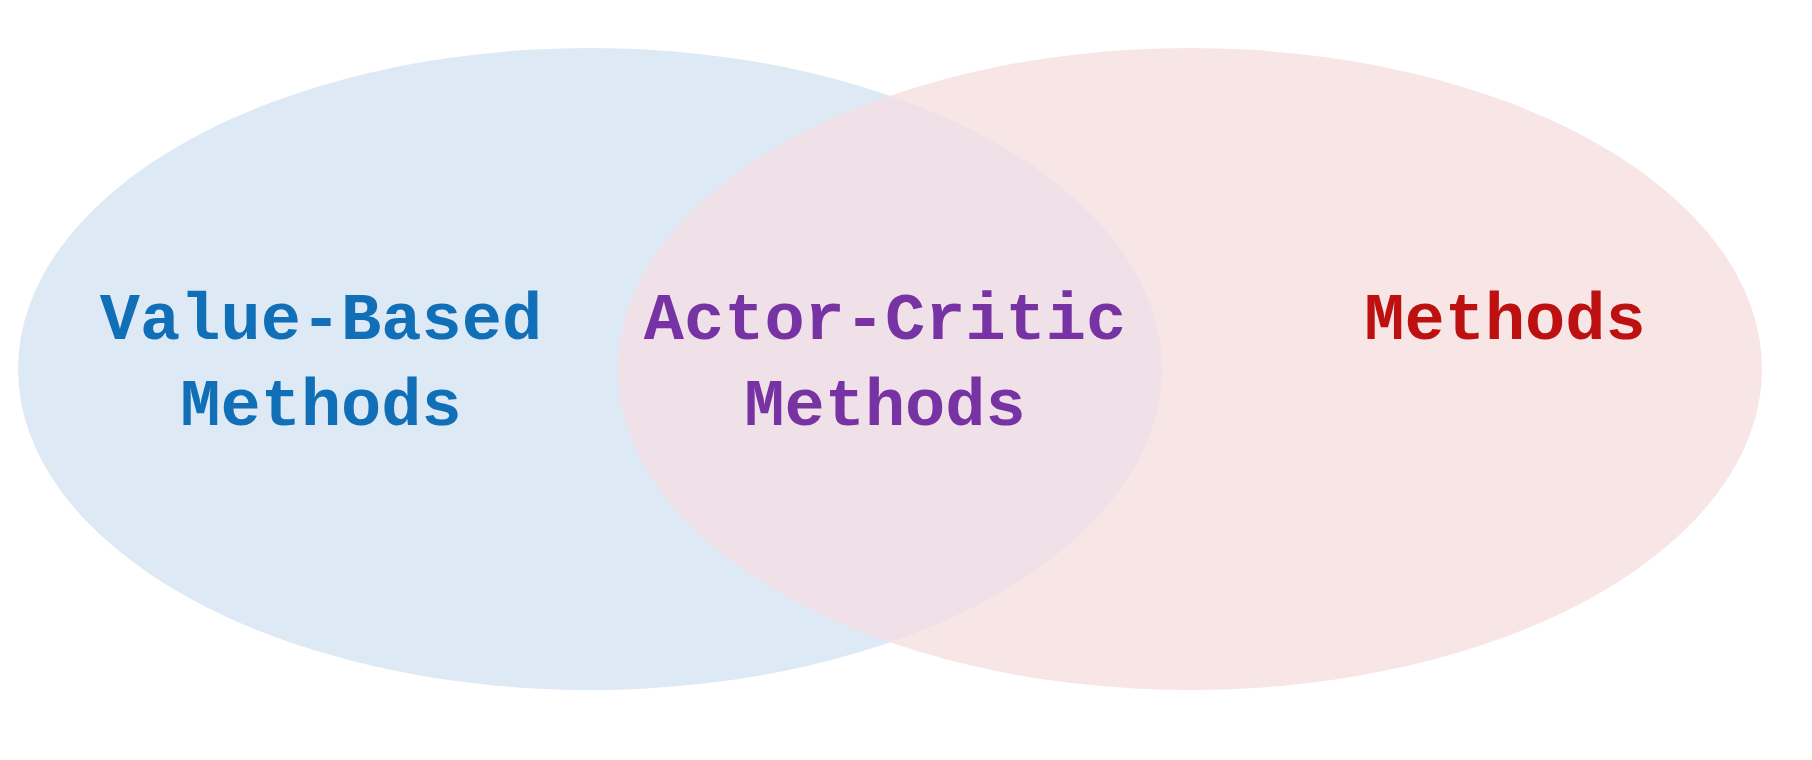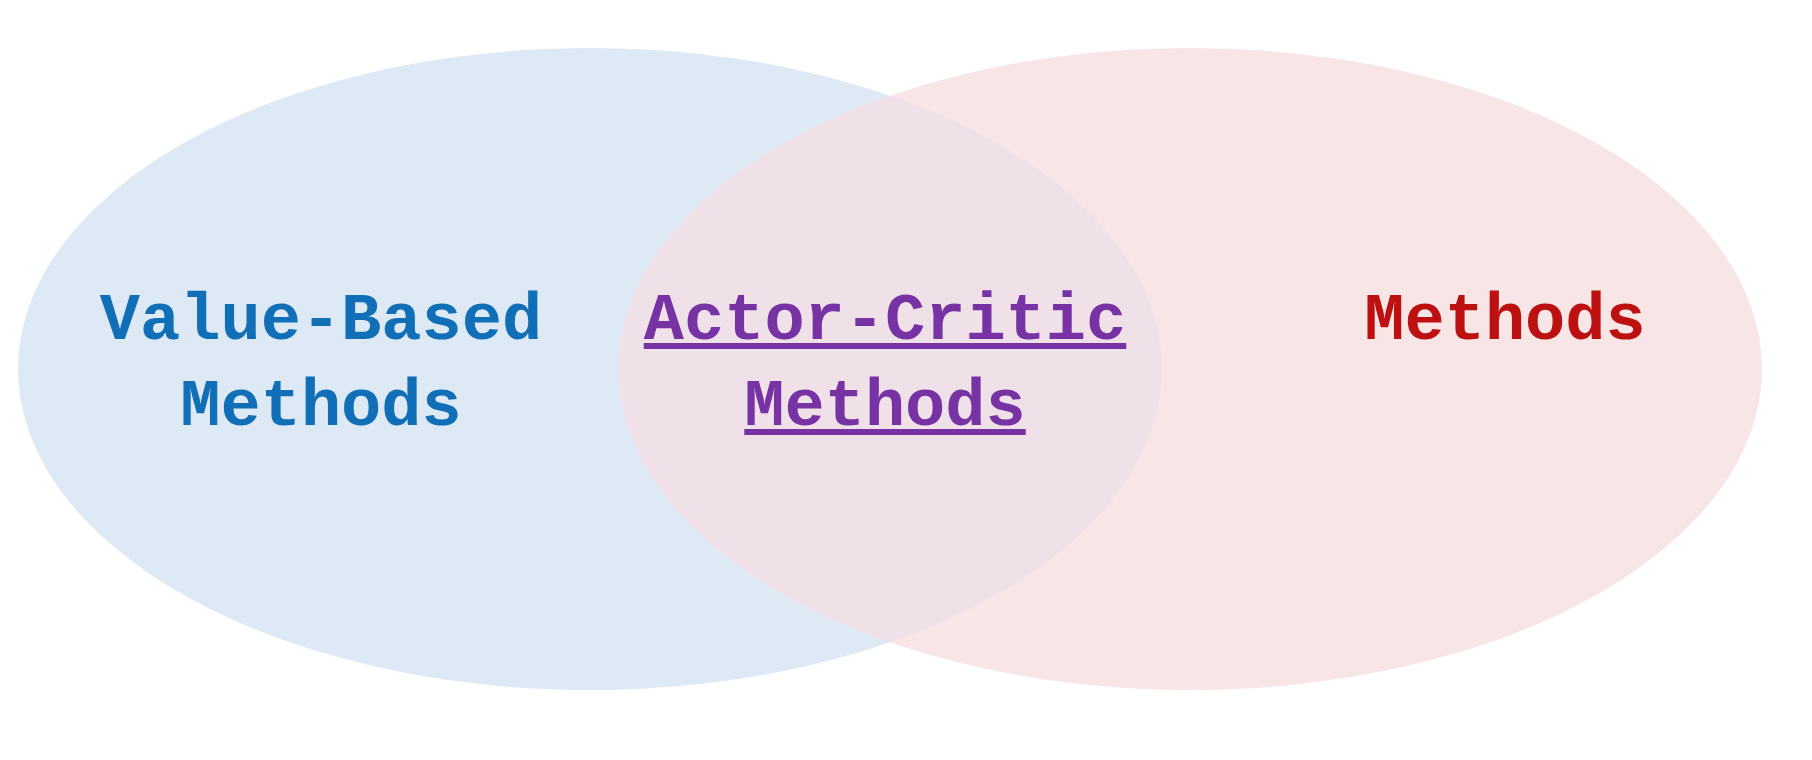--- a/index.html
+++ b/index.html
@@ -47,21 +47,21 @@
     <ellipse cx="590" cy="369" rx="572" ry="321" fill="#dde9f5"></ellipse>
     <ellipse cx="1190" cy="369" rx="572" ry="321" fill="#f8e6e6"></ellipse>
     <ellipse cx="1190" cy="369" rx="572" ry="321" clip-path="url(#clip-left-ellipse)" fill="#f0e1e9"></ellipse>
   </svg>
 
   <div class="label" style="left: 321px; color: rgb(16, 111, 182);">
     <div>Value-Based</div>
     <div>Methods</div>
   </div>
 
-  <div class="label" style="left: 885px; color: rgb(119, 51, 163); text-decoration: underline;">
+  <div class="label" style="left: 885px; color: rgb(119, 51, 163);">
     <div>Actor-Critic</div>
     <div>Methods</div>
   </div>
 
   <div class="label" style="left: 1505px; color: rgb(189, 17, 17);">
     <div>Methods</div>
   </div>
 
 </div>
 

